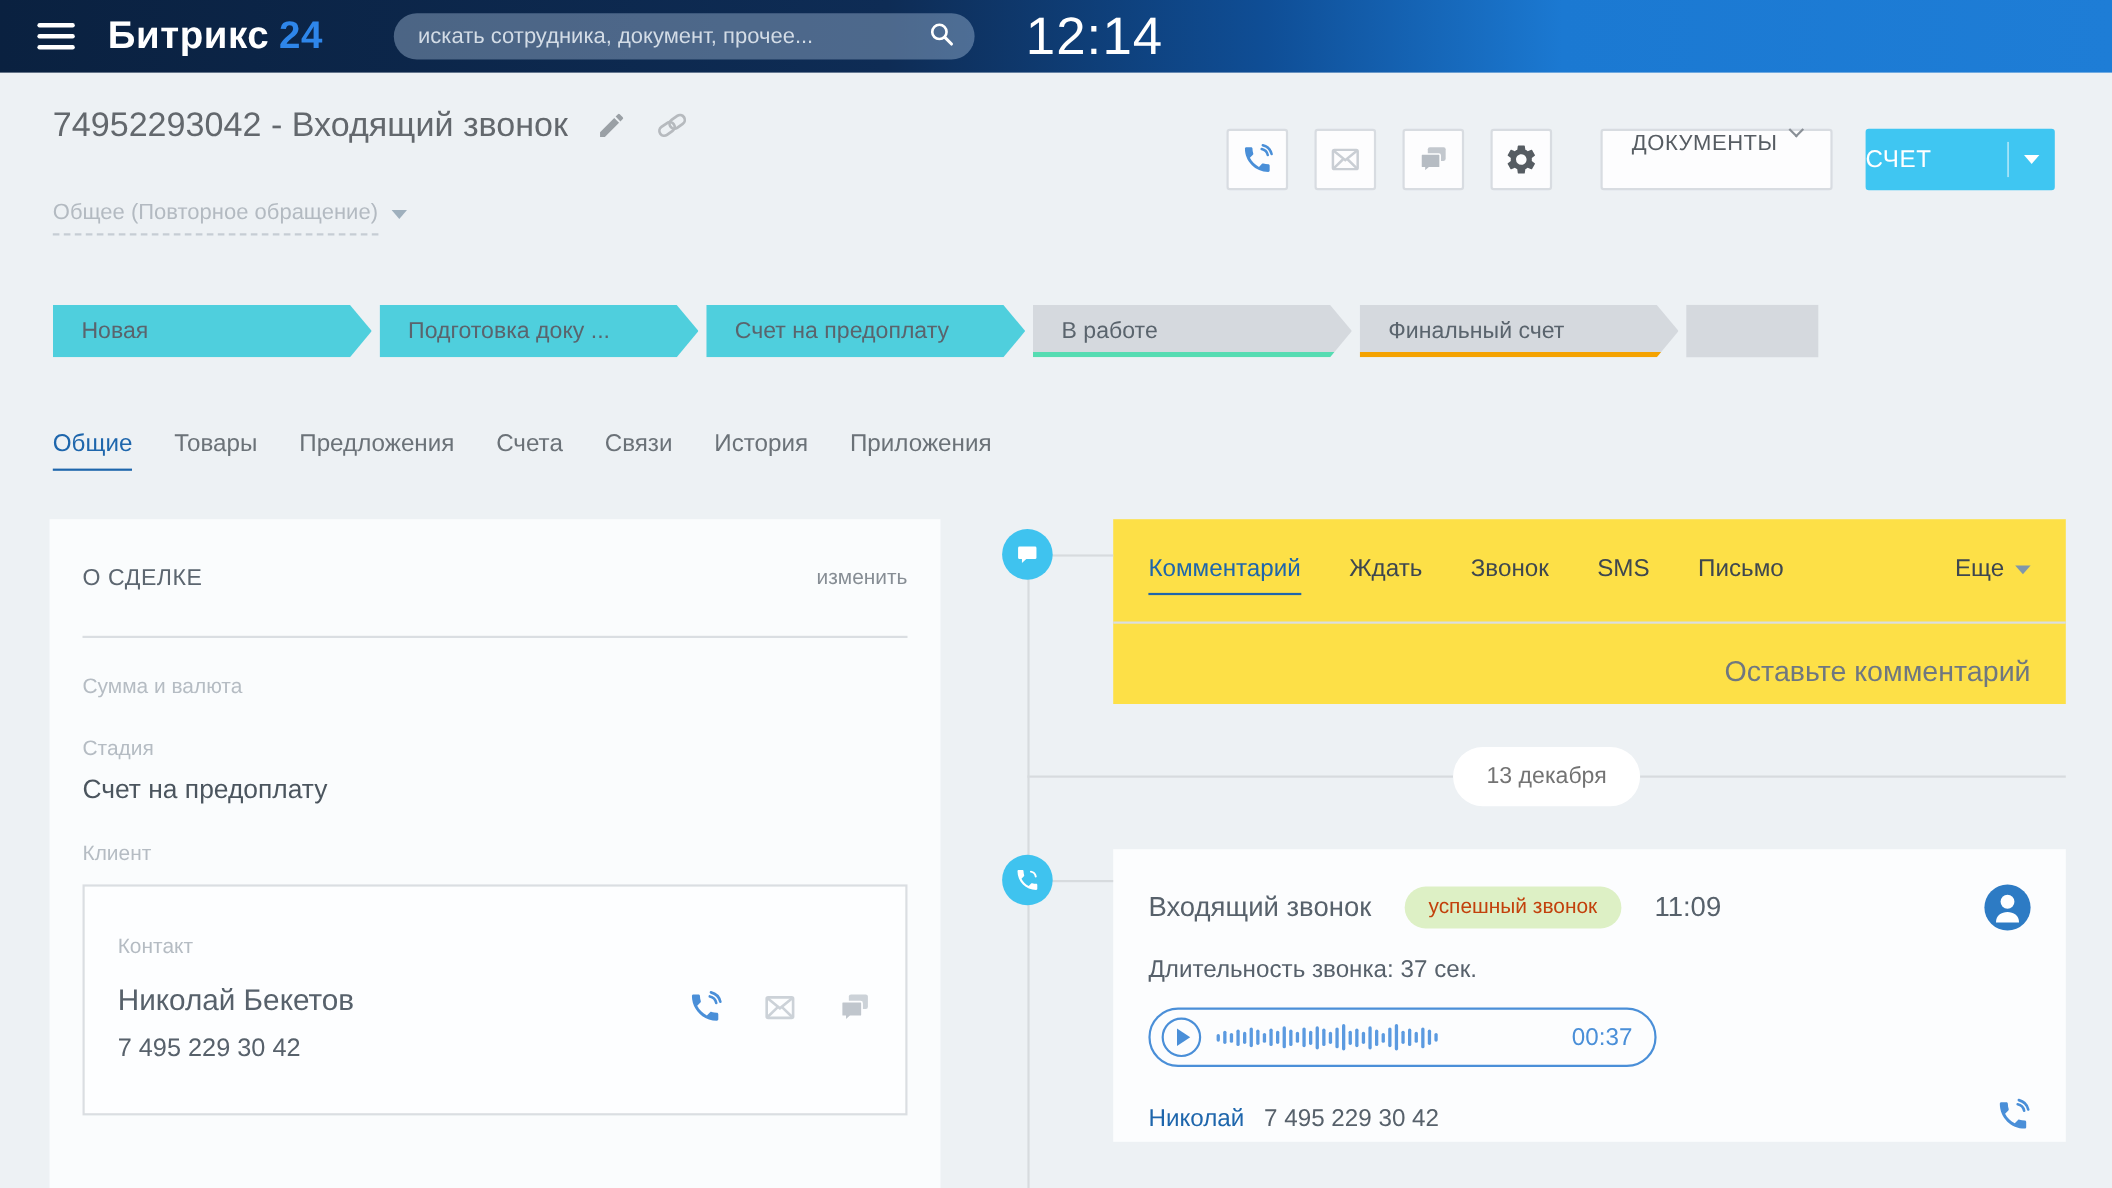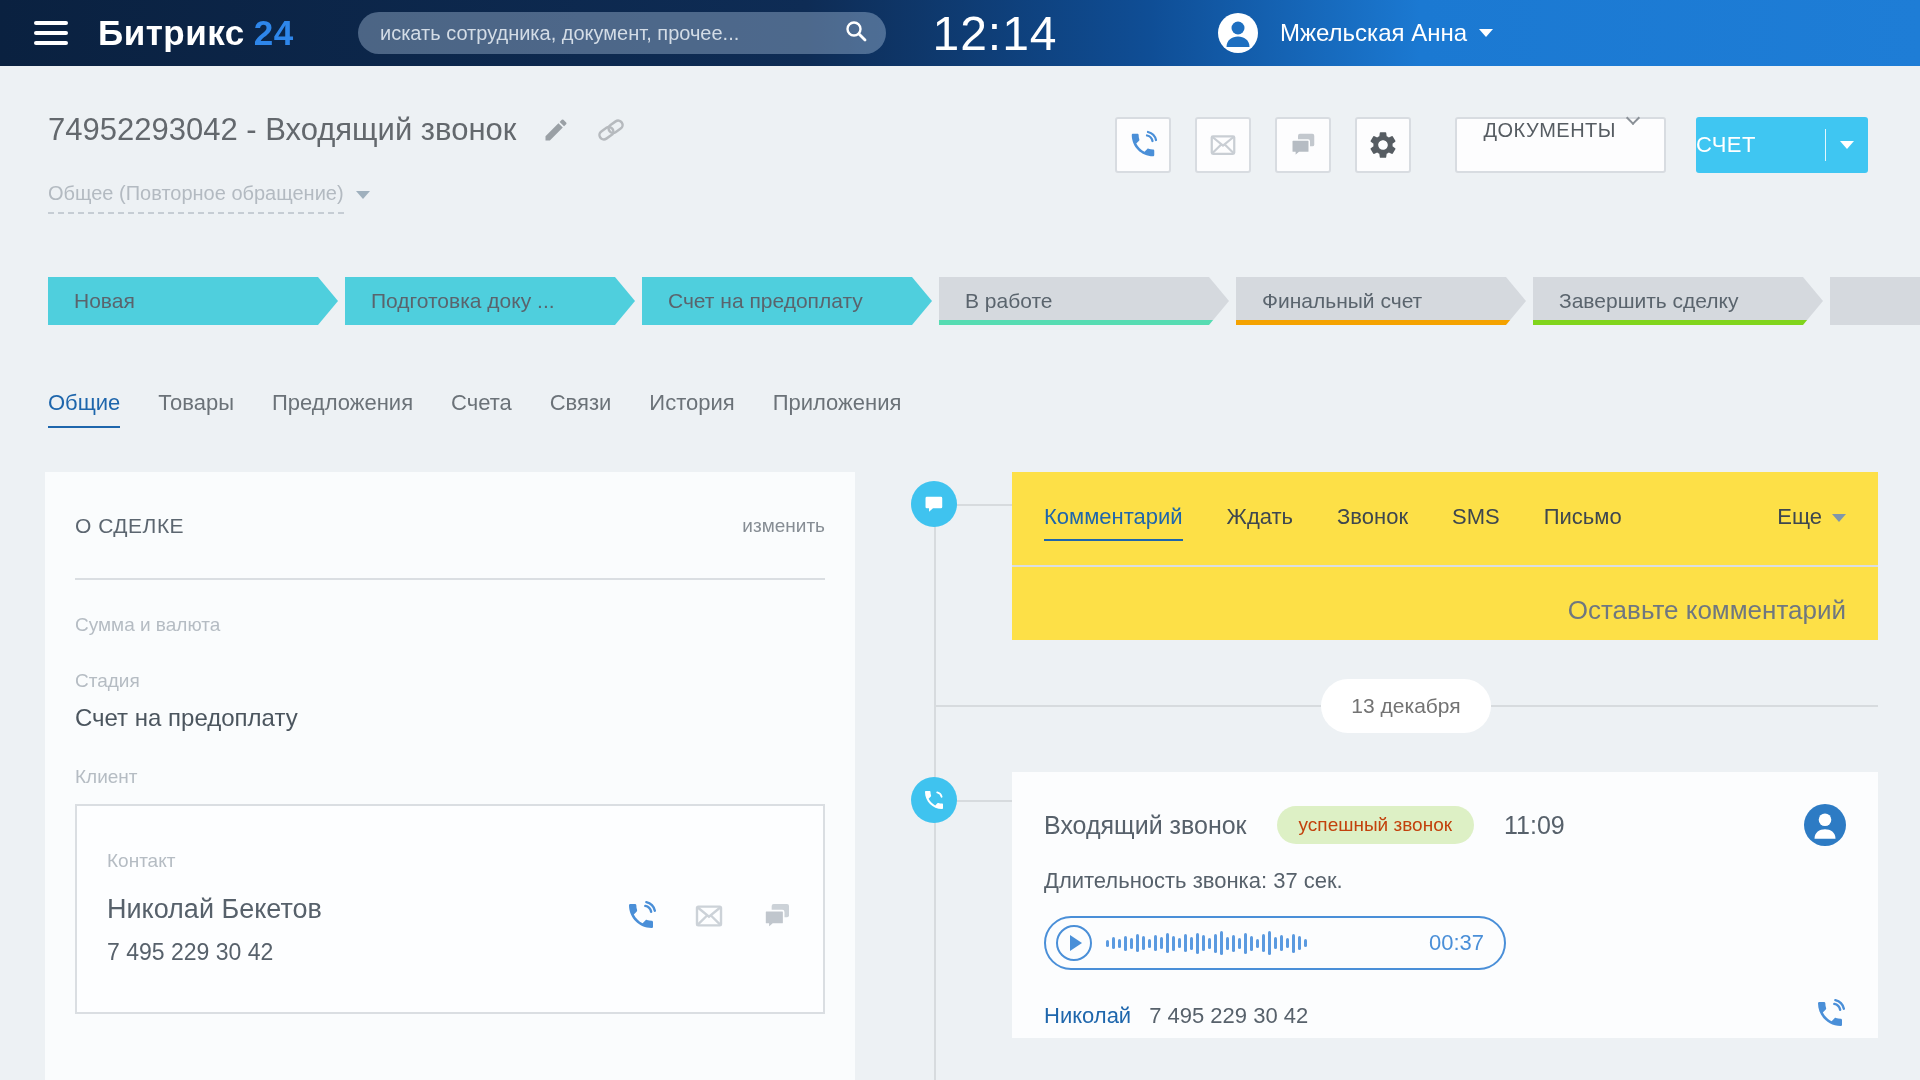--- a/index.html
+++ b/index.html
@@ -30,21 +30,21 @@
   .search input::placeholder { color:#d3dce6; opacity:1; }
   .clock { position:absolute; left:905px; width:180px; text-align:center;
     font-size:48px; color:#fff; letter-spacing:1px; }
   .user { position:absolute; left:1218px; display:flex; align-items:center; cursor:pointer; }
   .user-avatar { width:40px; height:40px; border-radius:50%; background:#fff;
     display:flex; align-items:center; justify-content:center; overflow:hidden; }
   .user-name { margin-left:22px; font-size:24px; color:#fff; }
   .caret-down-w { width:0; height:0; margin-left:12px;
     border-left:7px solid transparent; border-right:7px solid transparent; border-top:8px solid #fff; }
   
-  .title-row { position:absolute; left:48px; top:112px; display:flex; align-items:center; }
+  .title-row { position:absolute; left:48px; top:96px; display:flex; align-items:center; }
   .page-title { font-size:31px; color:#63686d; }
   .title-row svg { margin-left:26px; cursor:pointer; }
   .subtitle { position:absolute; left:48px; top:182px; display:flex; align-items:center; cursor:pointer; }
   .subtitle-text { font-size:20px; color:#b3bac1; border-bottom:2px dashed #c6cdd4; padding-bottom:7px; }
   .caret-down-g { width:0; height:0; margin-left:12px; margin-top:-6px;
     border-left:7px solid transparent; border-right:7px solid transparent; border-top:8px solid #9fb0bd; }
   .actions { position:absolute; top:117px; right:52px; display:flex; align-items:center; }
   .icon-btn {
     width:56px; height:56px; background:#fdfdfe; border:2px solid #d8dce1; border-radius:3px;
     display:flex; align-items:center; justify-content:center; margin-left:24px; cursor:pointer;
@@ -157,30 +157,20 @@
     <div class="search">
       <input type="text" placeholder="искать сотрудника, документ, прочее..." style="">
       <span>
         <svg width="24" height="24" viewBox="0 0 24 24">
             <circle cx="10" cy="10" r="6.5" fill="none" stroke="#fff" stroke-width="2.4"></circle>
             <line x1="15" y1="15" x2="21" y2="21" stroke="#fff" stroke-width="2.8" stroke-linecap="round"></line>
           </svg>
       </span>
     </div>
     <div class="clock">12:14</div>
-    <div class="user">
-      <div class="user-avatar">
-        <svg width="40" height="40" viewBox="0 0 40 40">
-            <circle cx="20" cy="15" r="6.5" fill="#1e6fc0"></circle>
-            <path d="M8.5 34c0-7 5.5-10.5 11.5-10.5S31.5 27 31.5 34z" fill="#1e6fc0"></path>
-          </svg>
-      </div>
-      <span class="user-name">Мжельская Анна</span>
-      <span class="caret-down-w"></span>
-    </div>
   </header>
 
   <div class="title-row">
     <span class="page-title">74952293042 - Входящий звонок</span>
     <svg width="28" height="28" viewBox="0 0 24 24">
         <path fill="#9aa0a5" d="M3 17.25V21h3.75L17.81 9.94l-3.75-3.75L3 17.25zM20.71 7.04a1 1 0 000-1.41l-2.34-2.34a1 1 0 00-1.41 0l-1.83 1.83 3.75 3.75 1.83-1.83z"></path>
       </svg>
     <svg width="30" height="30" viewBox="0 0 24 24">
         <g transform="rotate(-35 12 12)" fill="none" stroke="#b6babe" stroke-width="2">
           <rect x="1.5" y="8.5" width="12" height="7" rx="3.5"></rect>
@@ -238,23 +228,20 @@
         <span>Подготовка доку ...</span>
       </div>
     <div class="stage stage--done">
         <span>Счет на предоплату</span>
       </div>
     <div class="stage stage--u-mint">
         <span>В работе</span>
       </div>
     <div class="stage stage--u-orange">
         <span>Финальный счет</span>
-      </div>
-    <div class="stage stage--u-green">
-        <span>Завершить сделку</span>
       </div>
     <div class="stage stage--sliver"></div>
   </div>
 
   <nav class="tabs">
     <span class="tab active">Общие</span>
     <span class="tab">Товары</span>
     <span class="tab">Предложения</span>
     <span class="tab">Счета</span>
     <span class="tab">Связи</span>

